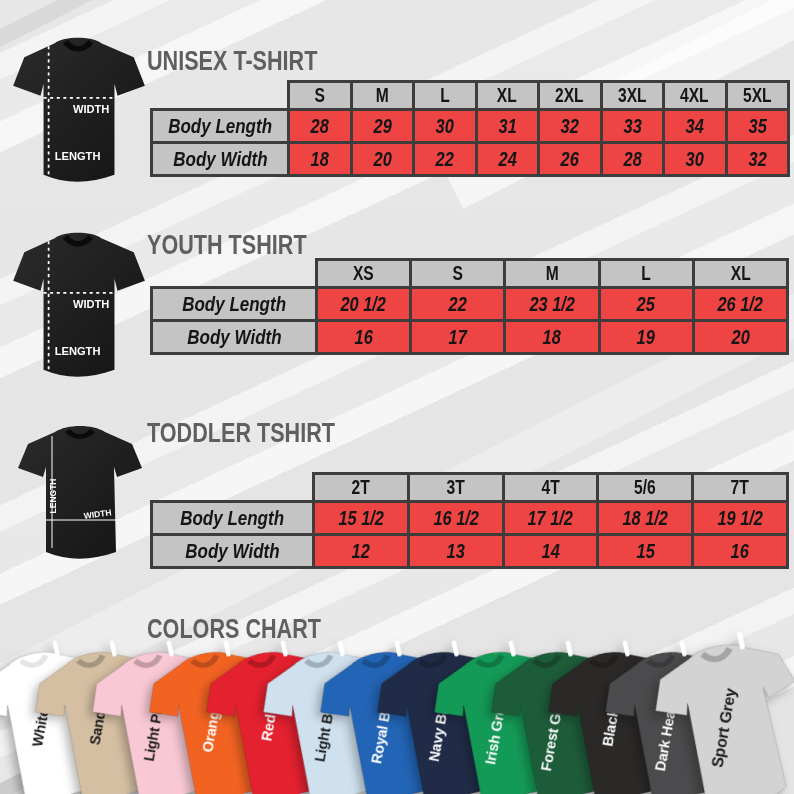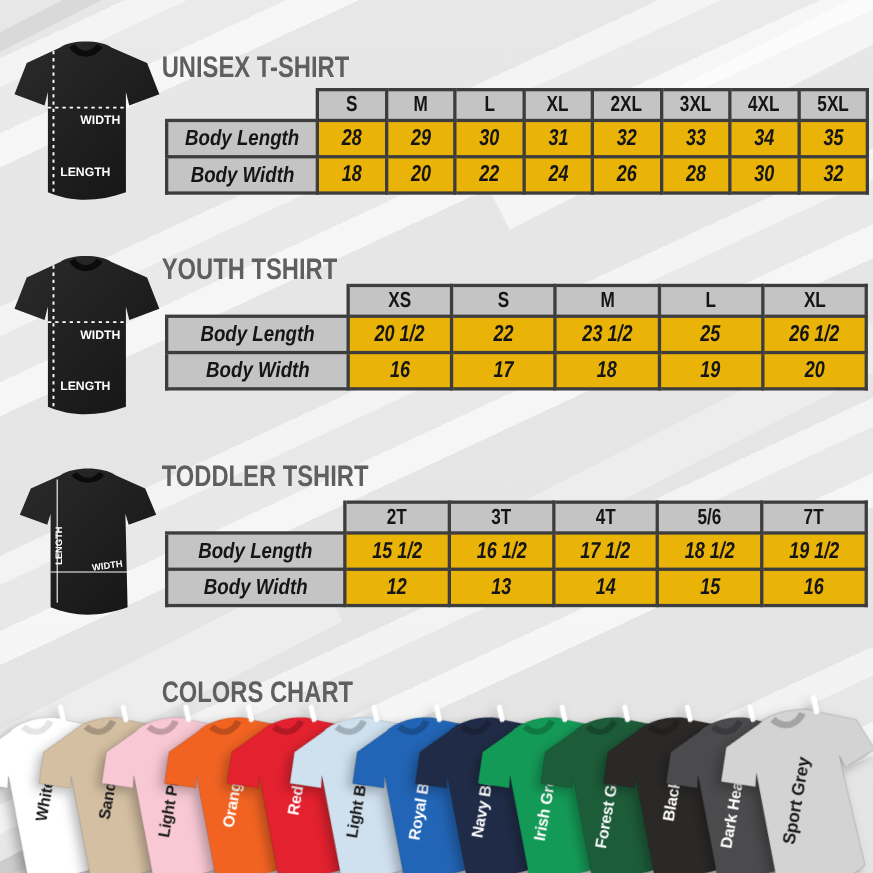--- a/index.html
+++ b/index.html
@@ -27,21 +27,21 @@
   
   .sec-title{position:absolute;margin:0;font-size:27px;font-weight:700;color:#5f5f5f;
              letter-spacing:0px;transform:scaleX(.8);transform-origin:left center;
              white-space:nowrap;}
 
   
   table.szt{position:absolute;border-collapse:collapse;table-layout:fixed;}
   table.szt td{border:3px solid #3d3d3d;text-align:center;vertical-align:middle;padding:0;}
   table.szt td.corner{border:none;border-bottom:3px solid #3d3d3d;border-right:3px solid #3d3d3d;background:transparent;}
   table.szt td.h,table.szt td.lab{background:#c4c4c4;}
-  table.szt td.v{background:#eab308;}
+  table.szt td.v{background:#ef4444;}
   table.szt tr.hrow td{height:25px;}
   table.szt tr.drow td{height:30px;font-style:italic;}
   .cn{display:inline-block;font-weight:700;font-size:21px;color:#151515;
       transform:scaleX(.78);transform-origin:center;white-space:nowrap;}
   .cnl{display:inline-block;font-weight:700;font-size:20px;color:#151515;
       transform:scaleX(.85);transform-origin:center;white-space:nowrap;}
   td.h .cn{font-size:20px;}
 
   
   .tee{position:absolute;}
@@ -181,21 +181,21 @@
   <path fill="url(#gdark1)" d="M45 12 C57 4 83 4 95 12 L122 24 L132 48 L107 57 L104 47 L106 132 C80 141 58 141 36 132 L36 47 L33 57 L8 48 L18 24 Z"></path>
   <path fill="#0b0b0b" d="M55 12 C62 21 78 21 85 12 L80 9 C74 16 66 16 60 9 Z"></path>
   <line x1="42" y1="16" x2="42" y2="128" stroke="#fff" stroke-width="1"></line>
   <line x1="36" y1="100" x2="110" y2="100" stroke="#fff" stroke-width="1"></line>
   <text font-size="8.5" font-weight="600" text-anchor="middle" transform="rotate(-90 46 76)" x="46" y="76">LENGTH</text>
   <text font-size="8.5" font-weight="600" text-anchor="middle" transform="rotate(-8 88 97)" x="88" y="97">WIDTH</text>
 </svg>
 
 <h2 class="sec-title" style="left:147px;top:418px">TODDLER TSHIRT</h2>
 
-<table class="szt" style="left:150px;top:455px;width:639px">
+<table class="szt" style="left:150px;top:472px;width:639px">
   <colgroup>
       <col style="width:162px">
       <col>
       <col>
       <col>
       <col>
       <col>
     </colgroup>
   <tbody>
       <tr class="hrow">

